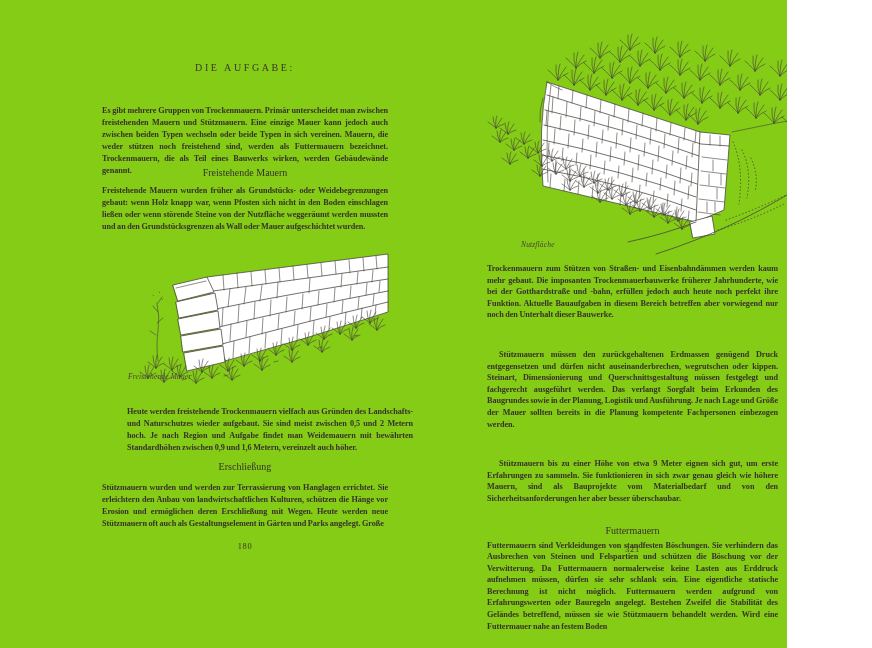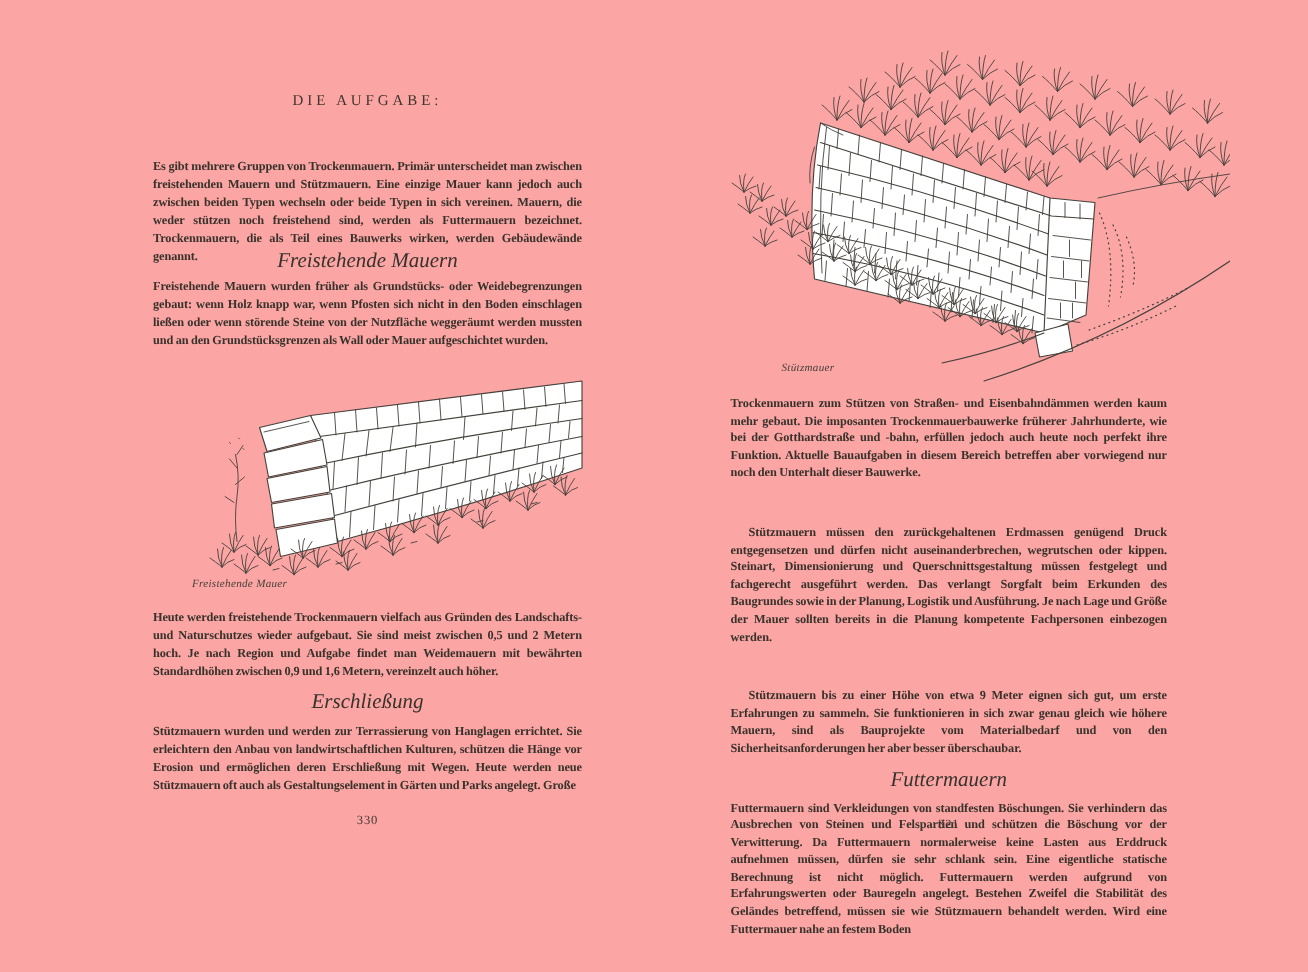--- a/index.html
+++ b/index.html
@@ -1,27 +1,27 @@
 <!DOCTYPE html>
 <html><head>
 <meta charset="utf-8">
 <style>
   html,body{margin:0;padding:0;background:#ffffff;}
-  .spread{position:relative;width:872px;height:648px;background:#fca5a5;overflow:hidden;
-          font-family:"Liberation Serif", serif;color:#353028;}
+  .spread{position:relative;width:768px;height:648px;background:#84cc16;overflow:hidden;
+          font-family:"Liberation Serif", serif;color:#353028;padding-left:19px;}
   .abs{position:absolute;}
   .col-left{left:102px;width:286px;}
   .col-right{left:487px;width:291px;}
   .chapter-title{text-align:center;font-size:10px;letter-spacing:2.6px;line-height:14.5px;
                  color:#3e362c;font-weight:normal;margin:0;}
   .body-text{font-size:8.2px;line-height:12px;text-align:justify;margin:0;
              letter-spacing:-0.05px;word-spacing:-0.4px;color:#37322a;font-weight:bold;}
   .rt .body-text{line-height:11.6px;}
-  .sec-heading{font-style:italic;text-align:center;font-size:14px;font-weight:normal;margin:0;color:#37322a;}
-  .flow .sec-heading{margin:8px 0 4px 0;}
+  .sec-heading{text-align:center;font-size:10px;font-weight:normal;margin:0;color:#37322a;}
+  .flow .sec-heading{margin:20px 0 4px 0;}
   .indent{text-indent:12px;margin-top:28px;}
   .fig-caption{font-style:italic;font-size:7.4px;letter-spacing:0.2px;color:#47413a;}
   .pagenum{font-size:8.4px;text-align:center;letter-spacing:0.6px;color:#3e382f;}
   svg{display:block;}
   .ill{stroke:#44403a;fill:none;stroke-width:0.75;stroke-linecap:round;stroke-linejoin:round;}
   .ill .fillw{fill:#ffffff;}
   .ill .thin{stroke-width:0.6;}
   .ill .stipple{stroke-dasharray:0.7 2.8;stroke-width:0.8;}
 </style>
 </head>
@@ -88,29 +88,29 @@
         <use href="#lt" x="44" y="128"></use>
           <use href="#lt" x="150" y="130"></use>
           <use href="#lt" x="180" y="122"></use>
         <use href="#lt" x="210" y="112"></use>
           <use href="#lt" x="240" y="100"></use>
           <use href="#lt" x="265" y="90"></use>
         <path d="M70 140l4 -1M112 136l4 -1M162 122l4 -1M206 108l4 -1M242 96l4 -1"></path>
       </g>
     </svg>
 
-    <div class="abs fig-caption" style="left:128px;top:384px;">Freistehende Mauer</div>
-
-    <p class="abs col-left body-text" style="top:406px;">Heute werden freistehende Trockenmauern vielfach aus Gründen des Landschafts- und Naturschutzes wieder aufgebaut. Sie sind meist zwischen 0,5 und 2 Metern hoch. Je nach Region und Aufgabe findet man Weidemauern mit bewährten Standardhöhen zwischen 0,9 und 1,6 Metern, vereinzelt auch höher.</p>
+    <div class="abs fig-caption" style="left:128px;top:372px;">Freistehende Mauer</div>
+
+    <p class="abs col-left body-text" style="top:406px;margin-left:25px;">Heute werden freistehende Trockenmauern vielfach aus Gründen des Landschafts- und Naturschutzes wieder aufgebaut. Sie sind meist zwischen 0,5 und 2 Metern hoch. Je nach Region und Aufgabe findet man Weidemauern mit bewährten Standardhöhen zwischen 0,9 und 1,6 Metern, vereinzelt auch höher.</p>
 
     <h2 class="abs col-left sec-heading" style="top:461px;">Erschließung</h2>
 
     <p class="abs col-left body-text" style="top:482px;">Stützmauern wurden und werden zur Terrassierung von Hanglagen errichtet. Sie erleichtern den Anbau von landwirtschaftlichen Kulturen, schützen die Hänge vor Erosion und ermöglichen deren Erschließung mit Wegen. Heute werden neue Stützmauern oft auch als Gestaltungselement in Gärten und Parks angelegt. Große</p>
 
-    <div class="abs col-left pagenum" style="top:542px;">330</div>
+    <div class="abs col-left pagenum" style="top:542px;">180</div>
   </section>
 
   <section class="rt">
 
     <svg class="abs ill" style="left:480px;top:24px;" width="340" height="232" viewBox="0 0 340 232">
       <defs>
         <path id="rt" d="M0 0Q-3 -8 -2 -15M0 0Q0 -10 2 -16M0 0Q4 -8 8 -13M0 0Q-6 -7 -10 -10M0 0Q5 -5 10 -7"></path>
         <path id="ft" d="M0 0Q-3 -6 -3 -11M0 0Q-1 -8 1 -12M0 0Q3 -6 6 -10M0 0Q-5 -4 -8 -6M0 0Q4 -3 8 -4"></path>
       </defs>
       <g class="thin">
@@ -210,21 +210,21 @@
           <use href="#ft" x="198" y="197"></use>
         <use href="#ft" x="30" y="140"></use>
           <use href="#ft" x="60" y="152"></use>
           <use href="#ft" x="90" y="166"></use>
         <use href="#ft" x="120" y="178"></use>
           <use href="#ft" x="150" y="190"></use>
           <use href="#ft" x="16" y="104"></use>
       </g>
     </svg>
 
-    <div class="abs fig-caption" style="left:521px;top:240px;">Stützmauer</div>
+    <div class="abs fig-caption" style="left:521px;top:240px;">Nutzfläche</div>
 
     <div class="abs col-right flow" style="top:263px;">
       <p class="body-text">Trockenmauern zum Stützen von Straßen- und Eisenbahndämmen werden kaum mehr gebaut. Die imposanten Trockenmauerbauwerke früherer Jahrhunderte, wie bei der Gotthardstraße und -bahn, erfüllen jedoch auch heute noch perfekt ihre Funktion. Aktuelle Bauaufgaben in diesem Bereich betreffen aber vorwiegend nur noch den Unterhalt dieser Bauwerke.</p>
       <p class="body-text indent">Stützmauern müssen den zurückgehaltenen Erdmassen genügend Druck entgegensetzen und dürfen nicht auseinanderbrechen, wegrutschen oder kippen. Steinart, Dimensionierung und Querschnittsgestaltung müssen festgelegt und fachgerecht ausgeführt werden. Das verlangt Sorgfalt beim Erkunden des Baugrundes sowie in der Planung, Logistik und Ausführung. Je nach Lage und Größe der Mauer sollten bereits in die Planung kompetente Fachpersonen einbezogen werden.</p>
       <p class="body-text indent">Stützmauern bis zu einer Höhe von etwa 9 Meter eignen sich gut, um erste Erfahrungen zu sammeln. Sie funktionieren in sich zwar genau gleich wie höhere Mauern, sind als Bauprojekte vom Materialbedarf und von den Sicherheitsanforderungen her aber besser überschaubar.</p>
       <h2 class="sec-heading">Futtermauern</h2>
       <p class="body-text">Futtermauern sind Verkleidungen von standfesten Böschungen. Sie verhindern das Ausbrechen von Steinen und Felspartien und schützen die Böschung vor der Verwitterung. Da Futtermauern normalerweise keine Lasten aus Erddruck aufnehmen müssen, dürfen sie sehr schlank sein. Eine eigentliche statische Berechnung ist nicht möglich. Futtermauern werden aufgrund von Erfahrungswerten oder Bauregeln angelegt. Bestehen Zweifel die Stabilität des Geländes betreffend, müssen sie wie Stützmauern behandelt werden. Wird eine Futtermauer nahe an festem Boden</p>
     </div>
 
     <div class="abs col-right pagenum" style="top:545px;">321</div>

